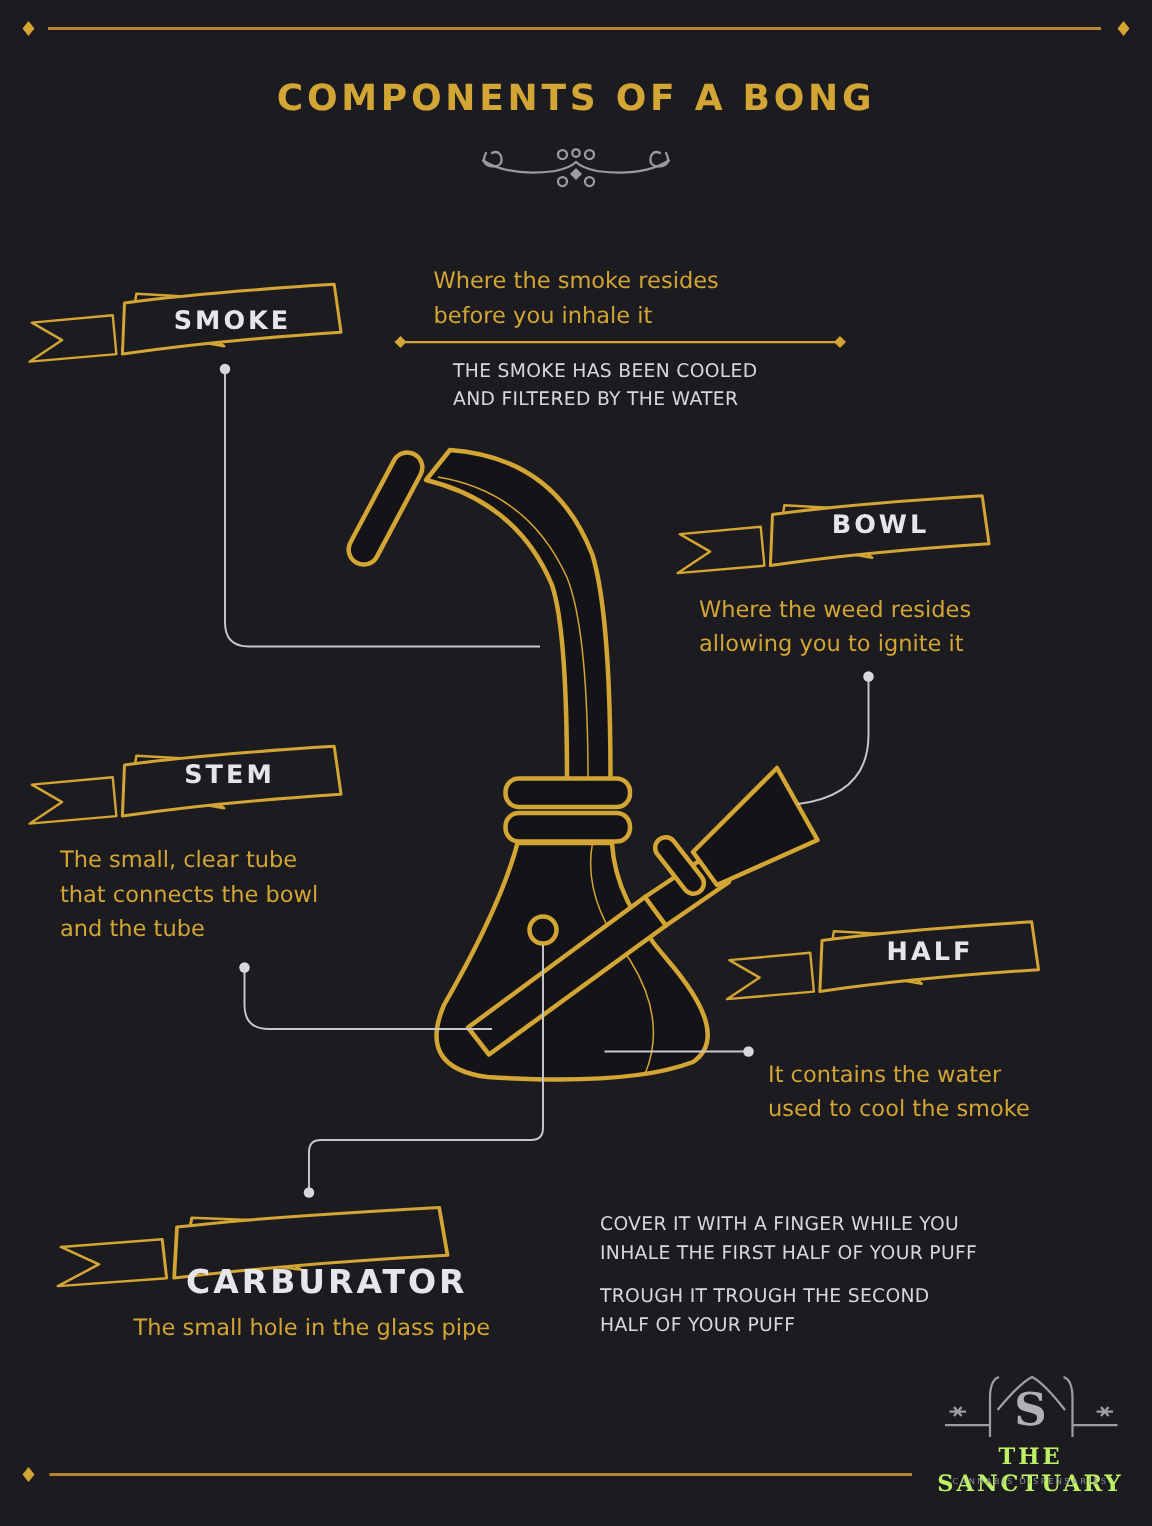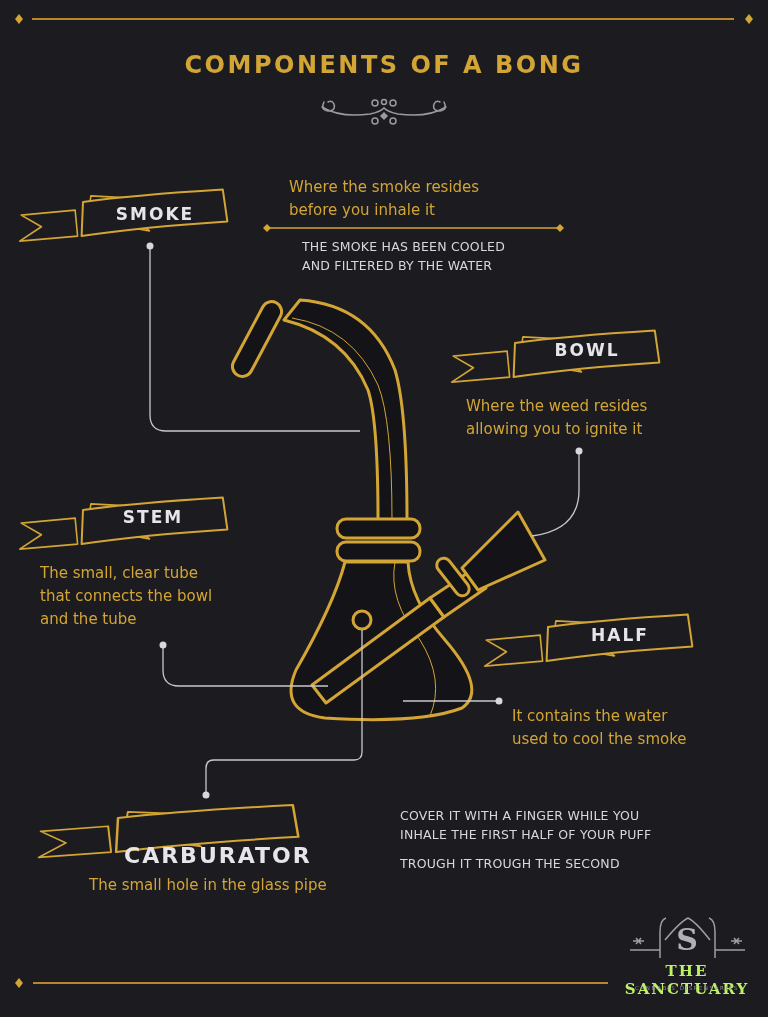--- a/index.html
+++ b/index.html
@@ -175,16 +175,17 @@
   <div>used to cool the smoke</div>
 </div>
 
 <div class="abs banner-label" style="left:124px; top:816px; width:172px; font-size:22px;margin-top:27px;">CARBURATOR</div>
 <div class="abs gold-text" style="left:89px; top:874px; width:280px;">The small hole in the glass pipe</div>
 <div class="abs white-caps" style="left:400px; top:806px; width:320px;">
   <div>COVER IT WITH A FINGER WHILE YOU</div>
   <div>INHALE THE FIRST HALF OF YOUR PUFF</div>
   <div style="height:10px;"></div>
   <div>TROUGH IT TROUGH THE SECOND</div>
+  <div>HALF OF YOUR PUFF</div>
 </div>
 
 <div class="abs logo-title" style="left:612px; top:962px; width:150px;">THE SANCTUARY</div>
 <div class="abs logo-sub" style="left:612px; top:985px; width:150px;">CANNABIS DISPENSARIES</div>
 
 </body></html>

